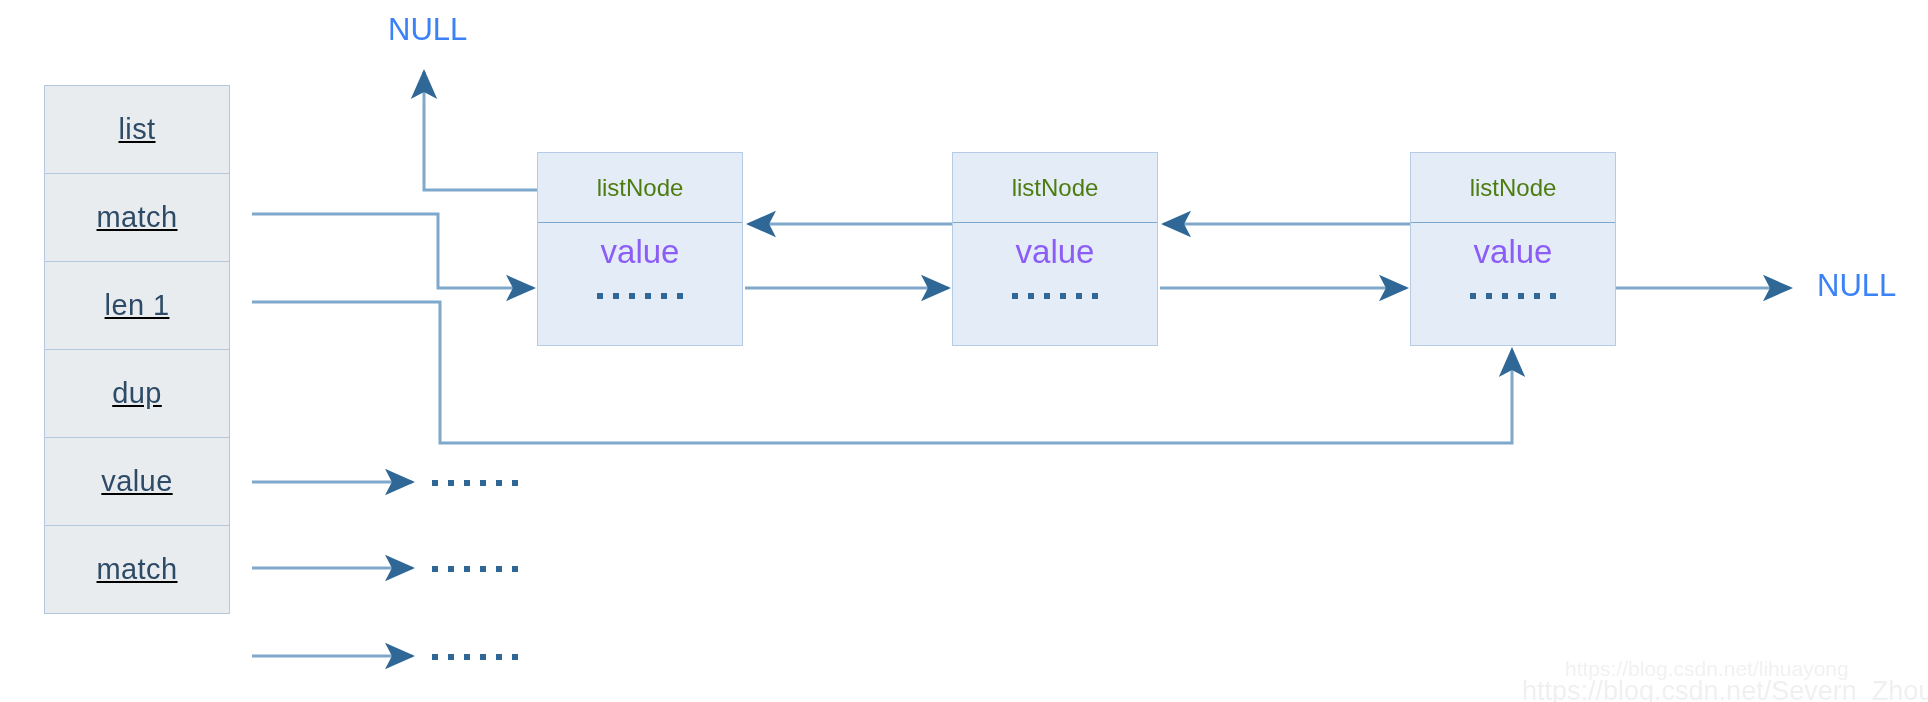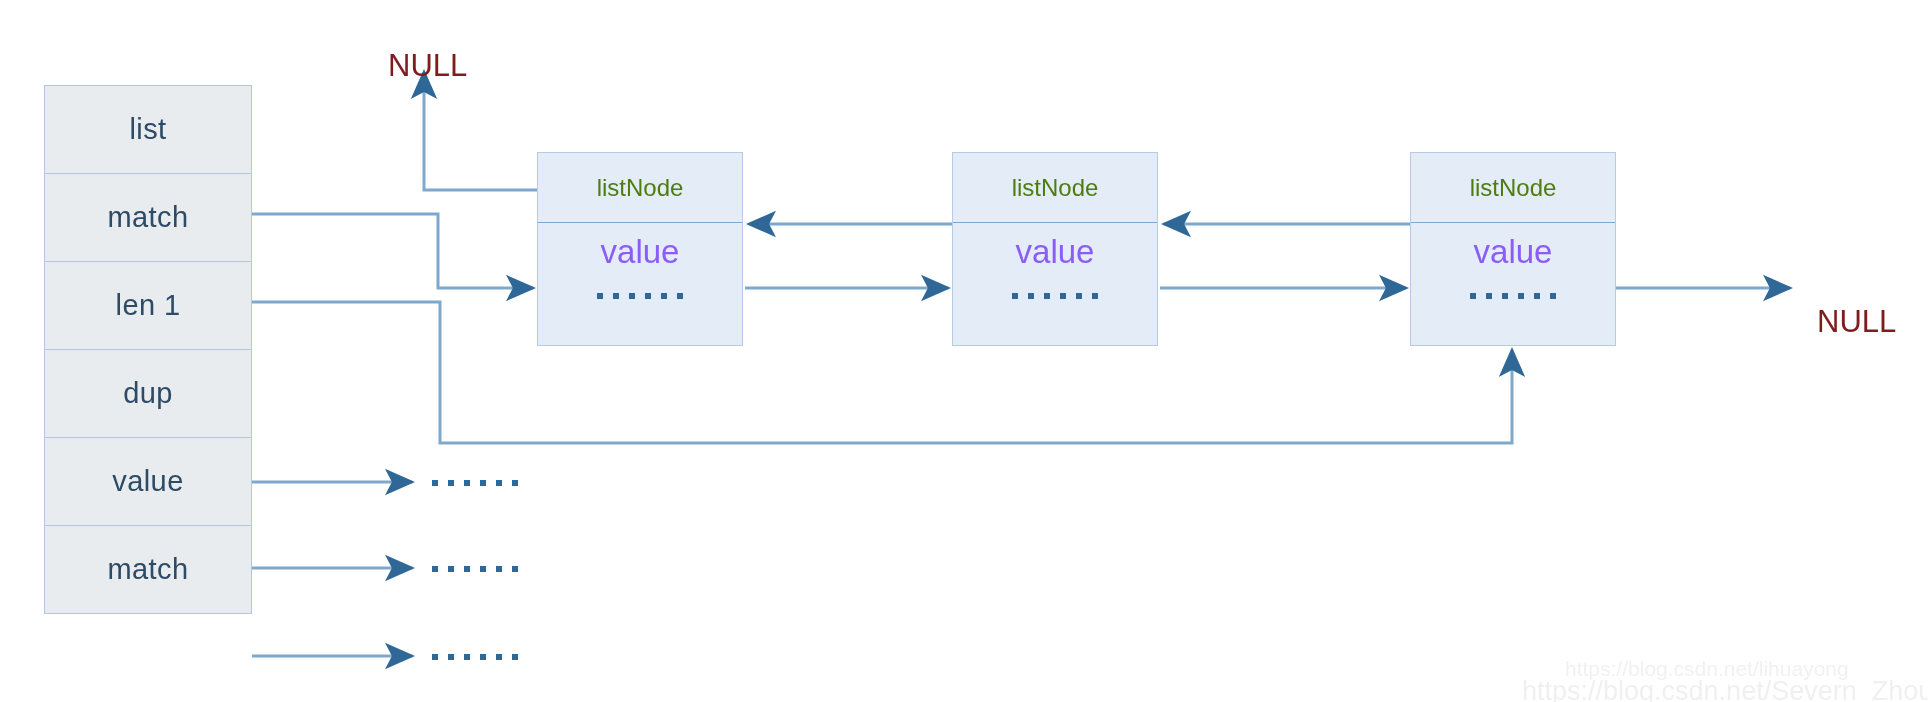--- a/index.html
+++ b/index.html
@@ -25,24 +25,25 @@
     width: 1928px;
     height: 702px;
     pointer-events: none;
   }
 
   
   .struct-table {
     position: absolute;
     left: 44px;
     top: 85px;
-    width: 208px;
+    width: 186px;
     border: 1px solid #b4c7dd;
     border-bottom: none;
     box-sizing: border-box;
+    text-decoration: underline;
   }
   .struct-row {
     height: 88px;
     box-sizing: border-box;
     background: #e9ecef;
     border-bottom: 1px solid #b4c7dd;
     display: flex;
     align-items: center;
     justify-content: center;
   }
@@ -101,23 +102,22 @@
     display: block;
     width: 6px;
     height: 6px;
     background: #2f6796;
   }
 
   
   .lbl {
     position: absolute;
     font-size: 31px;
-    color: #7f1d1d;
+    color: #3b82f6;
     white-space: nowrap;
-    margin-top: 36px;
   }
 
   .ellipsis-float {
     position: absolute;
   }
 
   
   .watermark {
     position: absolute;
     color: #f1f1f1;

